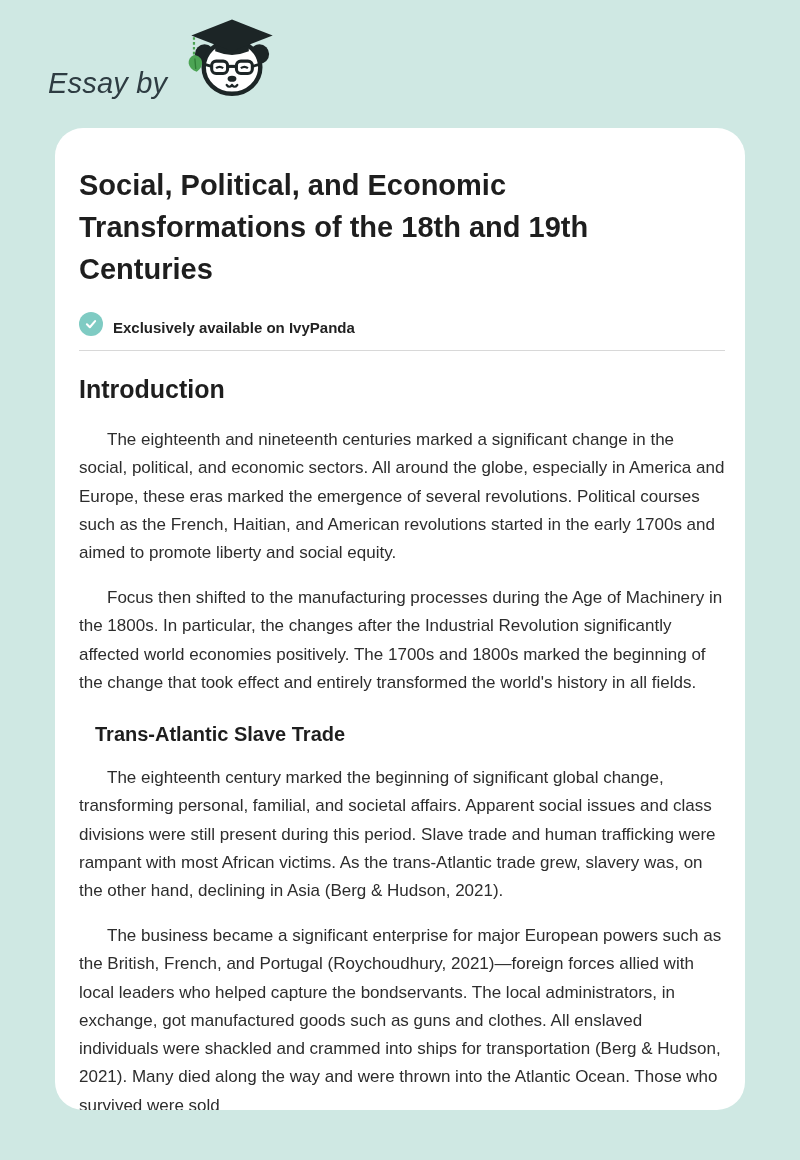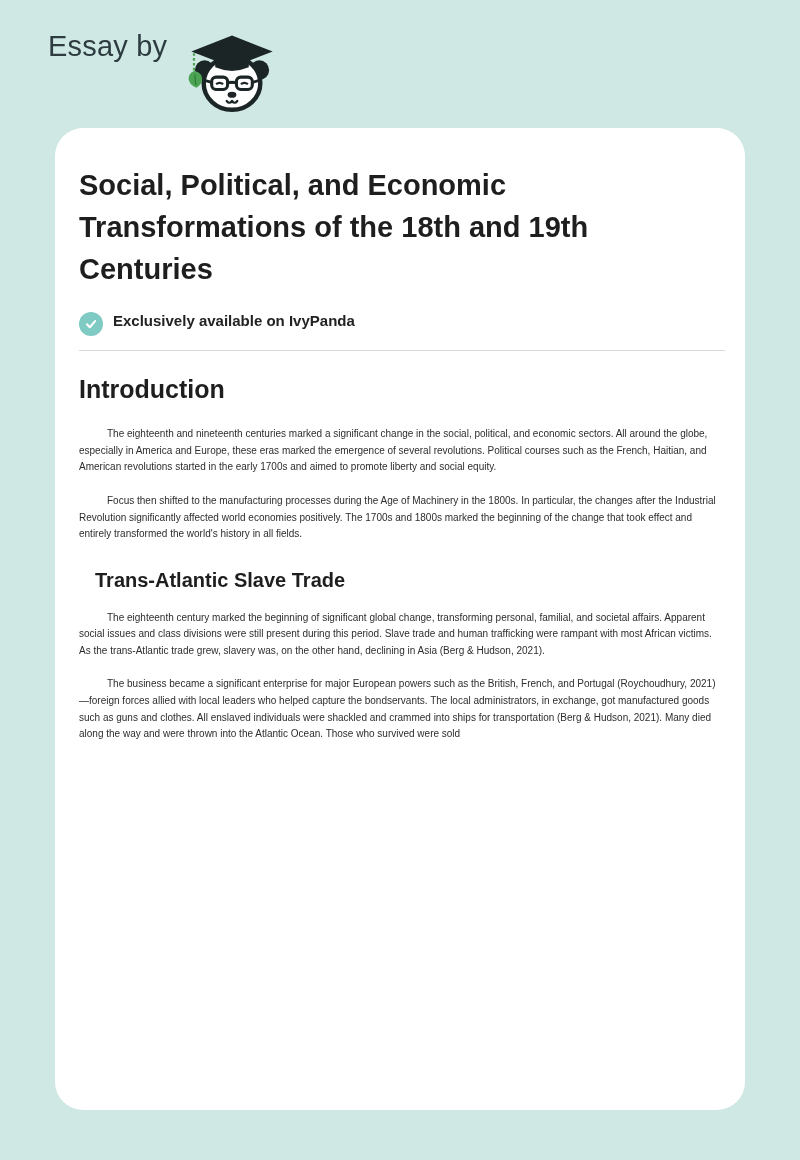--- a/index.html
+++ b/index.html
@@ -12,23 +12,24 @@
     height: 1160px;
     background: #cfe8e3;
     font-family: "Liberation Sans", sans-serif;
     position: relative;
     overflow: hidden;
   }
 
   
   .header {
     display: flex;
-    align-items: flex-start;
+    align-items: flex-end;
     padding: 30px 8px 0 48px;
     height: 100px;
+    font-style: italic;
   }
   .essay-by {
     font-size: 29px;
     font-weight: 400;
     color: #2e3c42;
     letter-spacing: 0.2px;
   }
   .logo-wrap {
     width: 98px;
     height: 84px;
@@ -65,21 +66,21 @@
   h1.doc-title {
     margin: 0 0 22px 0;
     font-size: 29px;
     line-height: 1.45;
     font-weight: 700;
     color: #1e1e1e;
   }
 
   .badge {
     display: flex;
-    align-items: flex-start;
+    align-items: flex-end;
     margin: 0 0 14px 0;
   }
   .badge-circle {
     width: 24px;
     height: 24px;
     border-radius: 50%;
     background: #7fcbc3;
     display: flex;
     align-items: center;
     justify-content: center;
@@ -105,21 +106,21 @@
     color: #1e1e1e;
     margin: 24px 0 22px 0;
   }
   .card h3 {
     font-size: 20px;
     font-weight: 700;
     color: #1e1e1e;
     margin: 26px 0 18px 16px;
   }
   .card p {
-    font-size: 10px;
+    font-size: 17px;
     line-height: 1.66;
     color: #2d2d2d;
     margin: 0 0 17px 0;
     text-indent: 28px;
   }
 </style>
 </head>
 <body>
 
 <div class="header">

